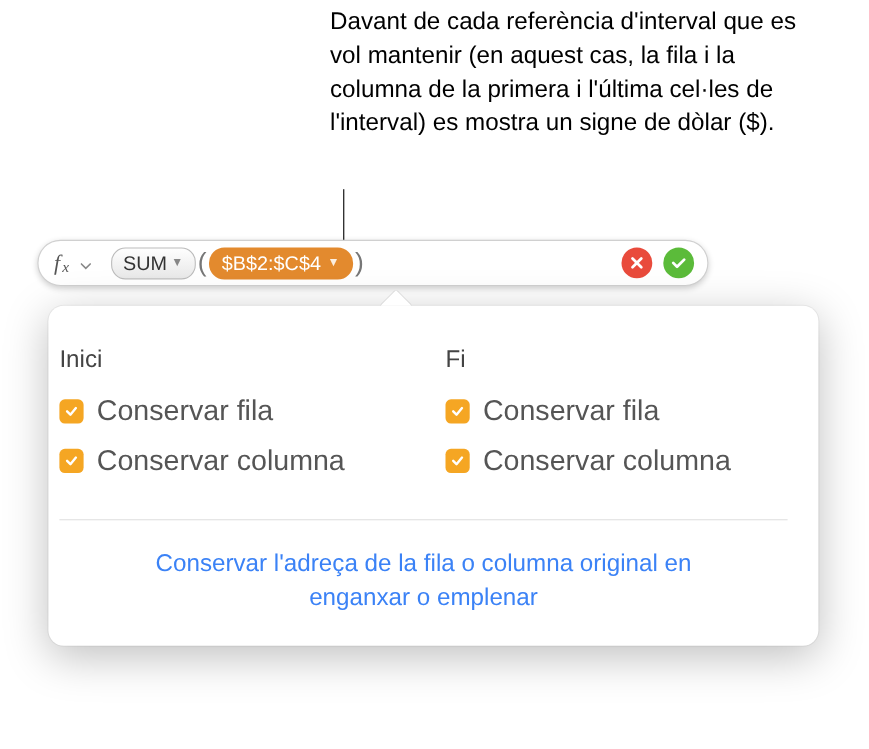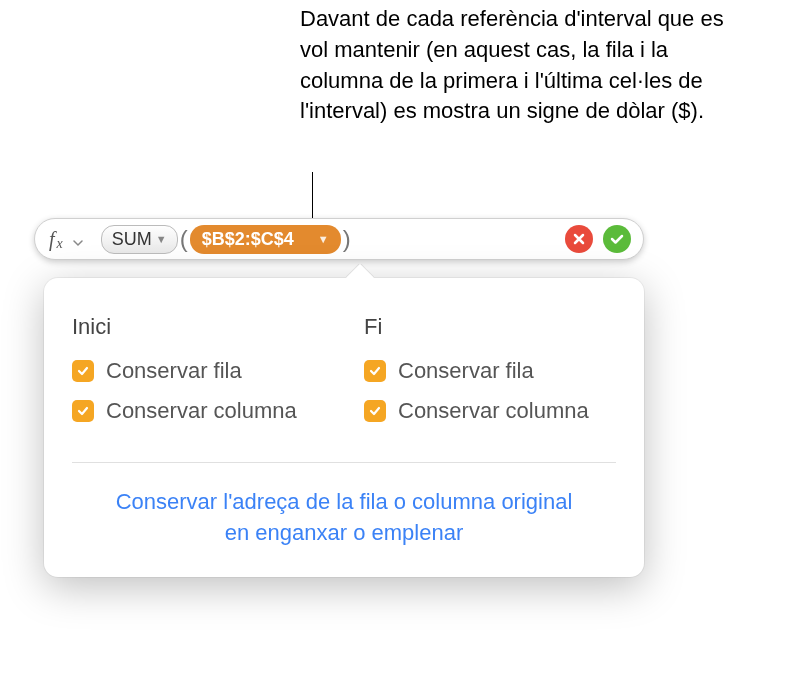--- a/index.html
+++ b/index.html
@@ -97,23 +97,23 @@
       color: #333;
       gap: 4px;
     }
     .range-pill {
       display: inline-flex;
       align-items: center;
       background: #e38a2e;
       border-radius: 14px;
       padding: 4px 12px;
       font-size: 18px;
-      font-weight: 700;
+      font-weight: 400;
       color: #fff;
-      gap: 24px;
+      gap: 6px;
     }
     .pill-arrow {
       font-size: 11px;
       color: rgba(0,0,0,0.45);
     }
     .range-pill .pill-arrow {
       color: rgba(255,255,255,0.85);
     }
     .action-buttons {
       display: flex;
@@ -133,25 +133,25 @@
     .cancel-btn {
       background: #e94b3c;
     }
     .confirm-btn {
       background: #5bbb3a;
     }
     .popover {
       position: absolute;
       top: 278px;
       left: 44px;
-      width: 600px;
+      width: 700px;
       background: #fff;
       border-radius: 14px;
       box-shadow: 0 10px 40px rgba(0,0,0,0.25), 0 0 0 1px rgba(0,0,0,0.05);
-      padding: 36px 28px 28px 28px;
+      padding: 36px 28px 28px 10px;
     }
     .popover-arrow {
       position: absolute;
       top: -14px;
       left: 302px;
       width: 28px;
       height: 14px;
       overflow: hidden;
     }
     .popover-arrow::after {
@@ -187,21 +187,21 @@
       width: 22px;
       height: 22px;
       background: #f5a623;
       border-radius: 5px;
       display: flex;
       align-items: center;
       justify-content: center;
       flex-shrink: 0;
     }
     .checkbox-label {
-      font-size: 22px;
+      font-size: 26px;
       color: #555;
     }
     .popover-divider {
       height: 1px;
       background: #e0e0e0;
       margin: 24px 0;
     }
     .popover-footer {
       text-align: center;
       font-size: 22px;

